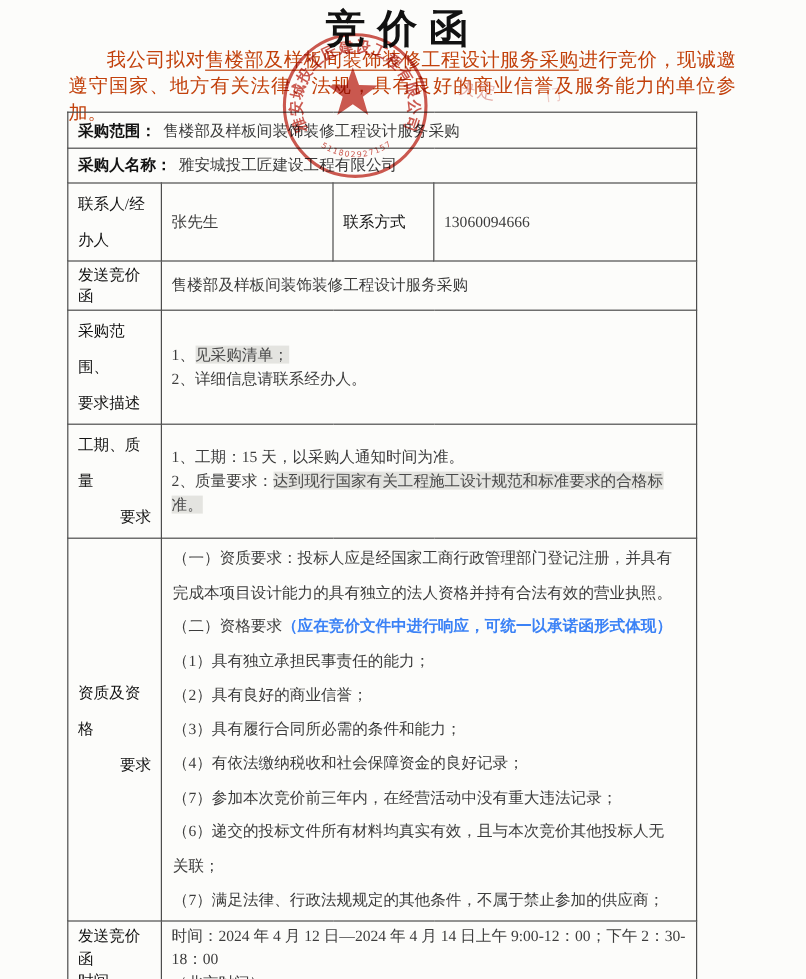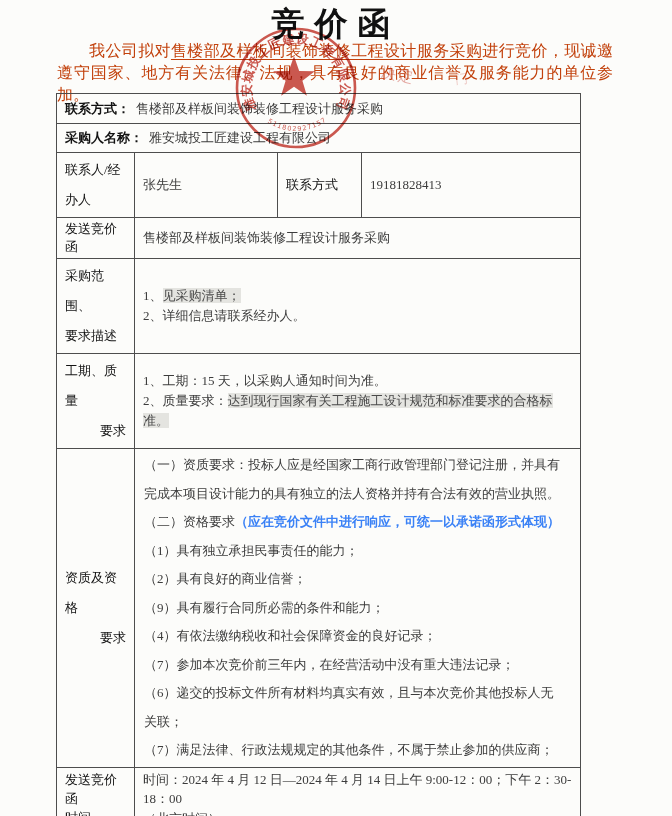--- a/index.html
+++ b/index.html
@@ -84,35 +84,35 @@
   <table class="main">
     <colgroup>
         <col style="width:78px">
         <col style="width:143px">
         <col style="width:84px">
         <col style="width:219px">
       </colgroup>
 
     <tbody>
         <tr class="r1" style="height:30px">
-      <td colspan="4"><span class="inline-lbl">联系方式：</span><span>售楼部及样板间装饰装修工程设计服务采购</span></td>
+      <td colspan="4"><span class="inline-lbl">采购范围：</span><span>售楼部及样板间装饰装修工程设计服务采购</span></td>
     </tr>
 
     <tr class="r2" style="height:29px">
       <td colspan="4"><span class="inline-lbl">采购人名称：</span><span>雅安城投工匠建设工程有限公司</span></td>
     </tr>
 
     <tr style="height:56px">
       <td class="lbl top">
         <div class="lbl-line">联系人/经</div>
         <div class="lbl-line">办人</div>
       </td>
       <td class="top"><span style="line-height:30px">张先生</span></td>
       <td class="lbl top"><span class="lbl-line">联系方式</span></td>
-      <td class="top"><span style="line-height:30px">19181828413</span></td>
+      <td class="top"><span style="line-height:30px">13060094666</span></td>
     </tr>
 
     <tr class="r4" style="height:29px">
       <td class="lbl">发送竞价函</td>
       <td colspan="3">售楼部及样板间装饰装修工程设计服务采购</td>
     </tr>
 
     <tr style="height:58px">
       <td class="lbl top">
         <div class="lbl-line">采购范围、</div>
@@ -138,21 +138,21 @@
     <tr style="height:285px">
       <td class="lbl">
         <div class="lbl-line">资质及资格</div>
         <div class="lbl-line lbl-center">要求</div>
       </td>
       <td colspan="3" class="qual-cell top">
         <p>（一）资质要求：投标人应是经国家工商行政管理部门登记注册，并具有完成本项目设计能力的具有独立的法人资格并持有合法有效的营业执照。</p>
         <p><span>（二）资格要求</span><span class="bold-seg">（应在竞价文件中进行响应，可统一以承诺函形式体现）</span></p>
         <p>（1）具有独立承担民事责任的能力；</p>
         <p>（2）具有良好的商业信誉；</p>
-        <p>（9）具有履行合同所必需的条件和能力；</p>
+        <p>（3）具有履行合同所必需的条件和能力；</p>
         <p>（4）有依法缴纳税收和社会保障资金的良好记录；</p>
         <p>（7）参加本次竞价前三年内，在经营活动中没有重大违法记录；</p>
         <p>（6）递交的投标文件所有材料均真实有效，且与本次竞价其他投标人无关联；</p>
         <p>（7）满足法律、行政法规规定的其他条件，不属于禁止参加的供应商；</p>
       </td>
     </tr>
 
     <tr style="height:39px">
       <td class="lbl">
         <div class="send-lbl">发送竞价函</div>

